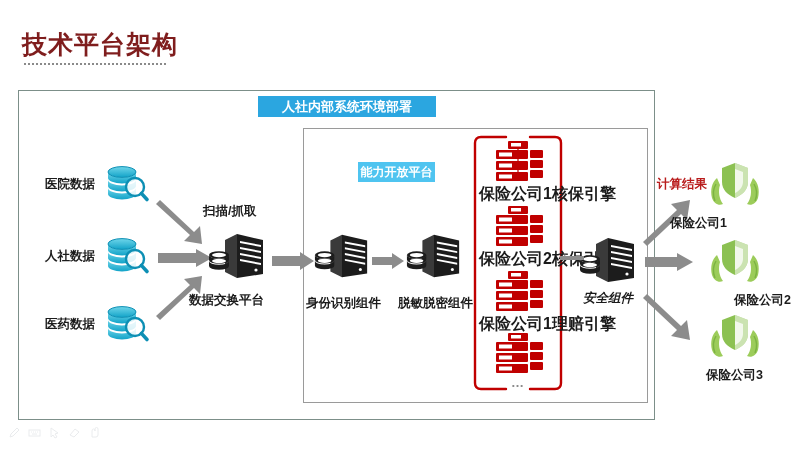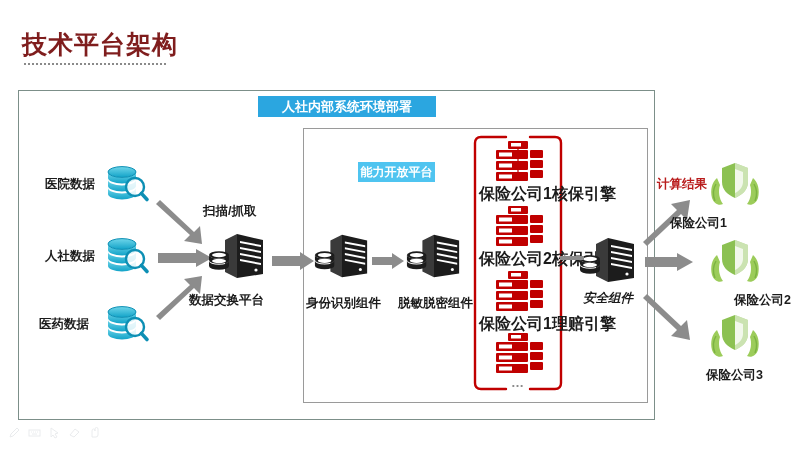--- a/index.html
+++ b/index.html
@@ -151,21 +151,21 @@
         <ellipse cx="17" cy="9" rx="14" ry="5.4" fill="url(#dbg)"></ellipse>
         <path d="M3 9 v6 a14 5.4 0 0 0 28 0 V9 a14 5.4 0 0 1 -28 0 z" fill="url(#dbg)"></path>
         <path d="M3 17 v6 a14 5.4 0 0 0 28 0 v-6 a14 5.4 0 0 1 -28 0 z" fill="url(#dbg)"></path>
         <path d="M3 25 v6 a14 5.4 0 0 0 28 0 v-6 a14 5.4 0 0 1 -28 0 z" fill="url(#dbg)"></path>
         <ellipse cx="17" cy="9" rx="14" ry="5.4" fill="none" stroke="#0d8fb4" stroke-width="1"></ellipse>
         <circle cx="30" cy="24" r="9" fill="#ffffff" fill-opacity=".85" stroke="#0d8fb4" stroke-width="2.4"></circle>
         <line x1="36.4" y1="30.4" x2="42" y2="36.5" stroke="#0d8fb4" stroke-width="3.6" stroke-linecap="round"></line>
       </svg>
     </div>
   </div>
-  <div class="lbl" style="left:39px;top:316px;text-align:right;">医药数据</div>
+  <div class="lbl" style="left:45px;top:316px;text-align:right;">医药数据</div>
 
   <div class="arrow" style="left:158px;top:196px;">
     <svg width="56" height="52" viewBox="0 0 56 52">
       <path d="M2 4 L36 36 L42 30 L44 48 L26 45 L32 39 L-2 8 Z" fill="#8c8c8c"></path>
     </svg>
   </div>
   <div class="arrow" style="left:158px;top:249px;">
     <svg width="58" height="20" viewBox="0 0 58 20">
       <path d="M0 4 H38 V0 L54 9 L38 18 V14 H0 Z" fill="#8c8c8c"></path>
     </svg>

